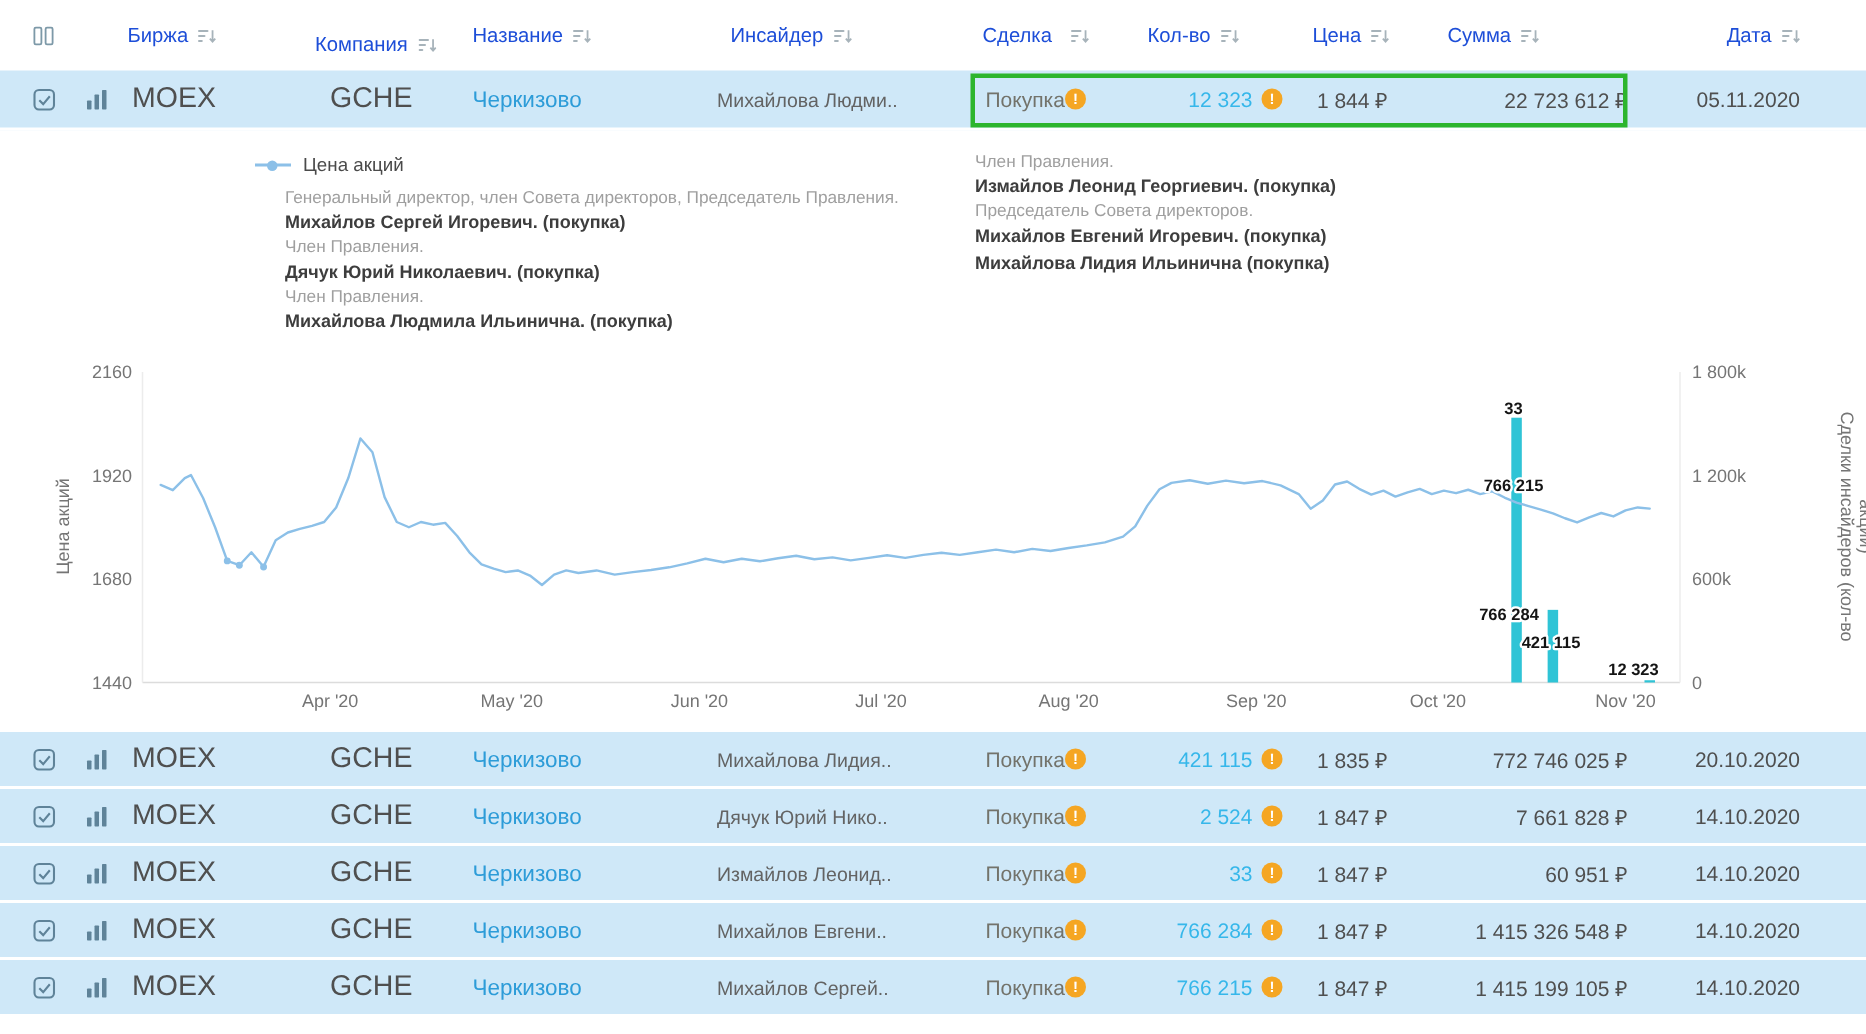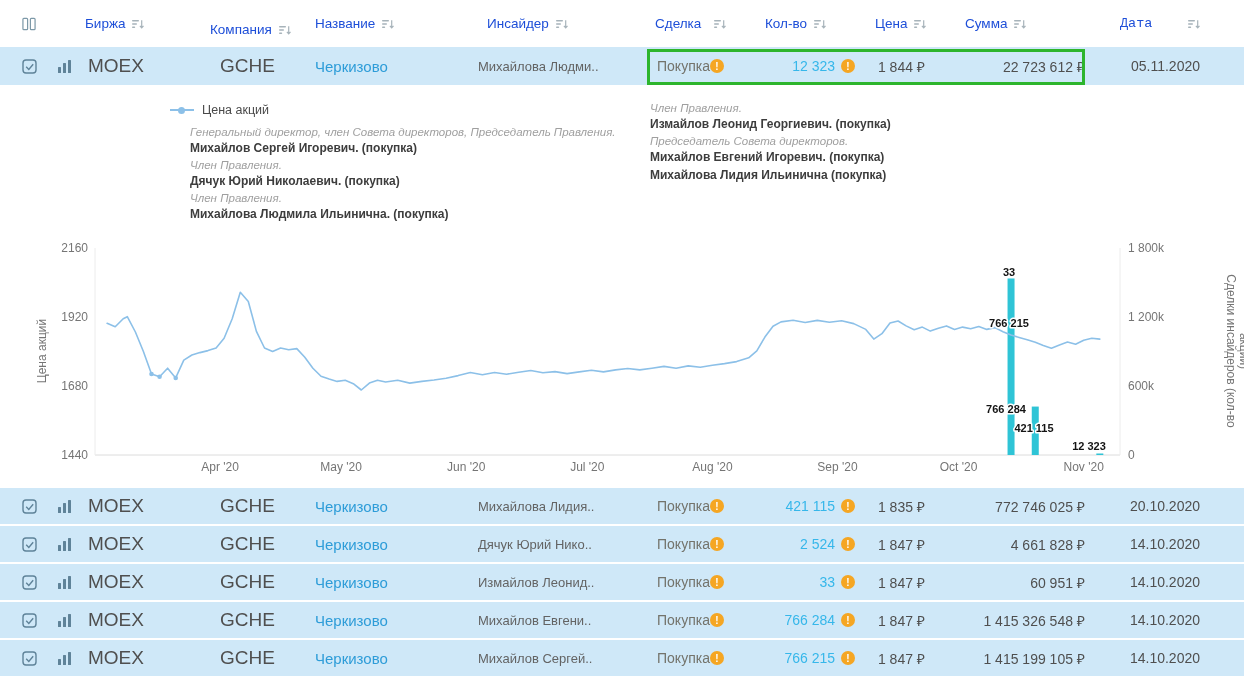--- a/index.html
+++ b/index.html
@@ -19,21 +19,21 @@
   .c-price{justify-content:flex-end;padding-right:15px;}
   .c-sum{justify-content:flex-end;padding-right:10px;}
   .c-date{justify-content:flex-end;padding-right:44px;}
   .thead .c-exchange{padding-left:5px;}
   .thead .c-company{justify-content:flex-start;padding-left:15px;margin-top:12px;}
   .thead .c-insider{padding-left:57px;}
   .thead .c-deal{padding-left:10px;gap:6px;}
   .thead .c-qty{justify-content:flex-start;padding-left:10px;gap:0;}
   .thead .c-price{justify-content:flex-start;padding-left:10px;}
   .thead .c-sum{justify-content:flex-start;padding-left:25px;}
-  .thead .c-date{justify-content:space-between;padding-left:25px;font-family:Liberation Mono, monospace;}
+  .thead .c-date{justify-content:flex-end;padding-left:25px;}
   .th{font-size:13.5px;color:#1d4ed8;cursor:pointer;white-space:nowrap;}
   .td-main{font-size:19px;color:var(--text-dark,#4f4f4f);}
   .link{font-size:15px;color:var(--link,#2d9cd8);cursor:pointer;}
   .td-insider{font-size:13px;color:#636363;}
   .td-deal{font-size:14px;color:var(--deal-text,#73736b);}
   .td-qty{font-size:14px;color:var(--quantity,#36b7ea);}
   .td-num{font-size:14px;color:var(--text-dark,#4f4f4f);}
   .icon-btn{color:#5f8399;cursor:pointer;display:inline-flex;flex:none;}
   .i15{width:15px;height:15px;}
   .i14{width:14px;height:14px;color:#7d99a8;}
@@ -43,21 +43,21 @@
   .green-box{position:absolute;left:647px;top:2px;width:438px;height:36px;border:3px solid var(--green-box,#2db52d);box-sizing:border-box;pointer-events:none;}
   .expanded{height:401px;background:#fff;position:relative;}
   .legend{position:absolute;left:170px;top:16px;display:flex;align-items:center;gap:8px;}
   .legend-mark{width:24px;height:2px;background:var(--chart-line,#8cc0e8);position:relative;}
   .legend-mark::after{content:"";position:absolute;left:8px;top:-2.5px;width:7px;height:7px;border-radius:50%;background:var(--chart-line,#8cc0e8);}
   .legend-text{font-size:12.5px;color:#4a4a4a;}
   .insiders{position:absolute;}
   .insiders.left{left:190px;top:38px;width:470px;}
   .insiders.right{left:650px;top:14px;width:440px;}
   .entry{margin-bottom:2px;}
-  .role{color:var(--text-muted,#9f9f9f);font-size:11.5px;line-height:15px;font-style:italic;}
+  .role{color:var(--text-muted,#9f9f9f);font-size:11.5px;line-height:15px;}
   .role:empty{display:none;}
   .iname{color:#3d3d3d;font-weight:bold;font-size:12px;line-height:16px;}
   #chart{position:absolute;left:0;top:151px;}
   svg text{font-family:"Liberation Sans",sans-serif;}
   .tick{font-size:12px;fill:#757575;}
   .axis-title{font-size:12px;fill:#757575;}
   .barlabel{font-size:11px;font-weight:bold;fill:#141414;paint-order:stroke;stroke:#ffffff;stroke-width:3px;stroke-linejoin:round;}
 </style>
 </head>
 <body>
@@ -342,21 +342,21 @@
         <span class="info"></span>
       </div>
     <div class="cell c-qty">
         <span class="td-qty">2 524</span>
         <span class="info"></span>
       </div>
     <div class="cell c-price">
         <span class="td-num">1 847 ₽</span>
       </div>
     <div class="cell c-sum">
-        <span class="td-num">4 661 828 ₽</span>
+        <span class="td-num">7 661 828 ₽</span>
       </div>
     <div class="cell c-date">
         <span class="td-num">14.10.2020</span>
       </div>
   </div>
 
   <div class="trow">
     <div class="cell c-icons">
       <span class="icon-btn">
           <svg class="i15" viewBox="0 0 15 15">

